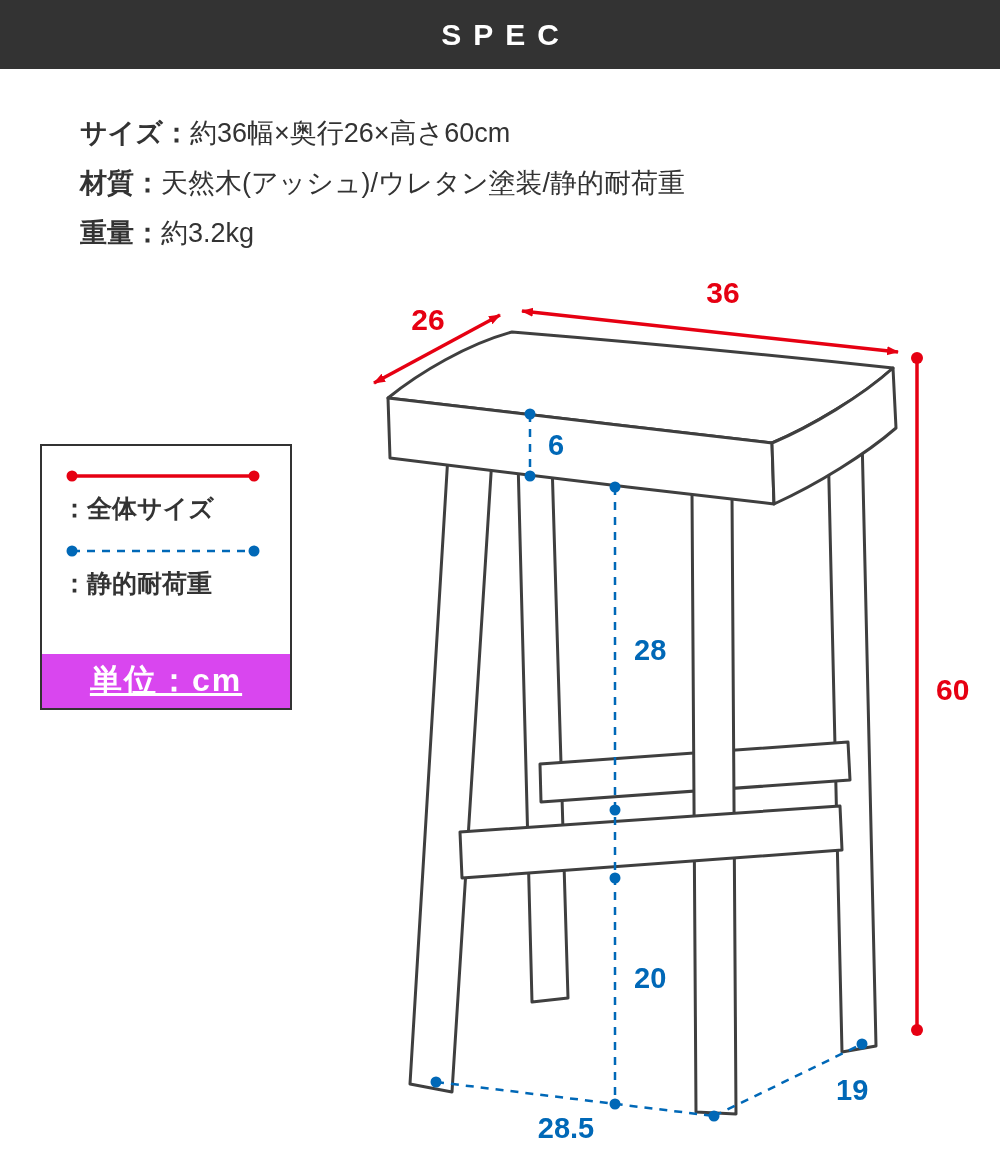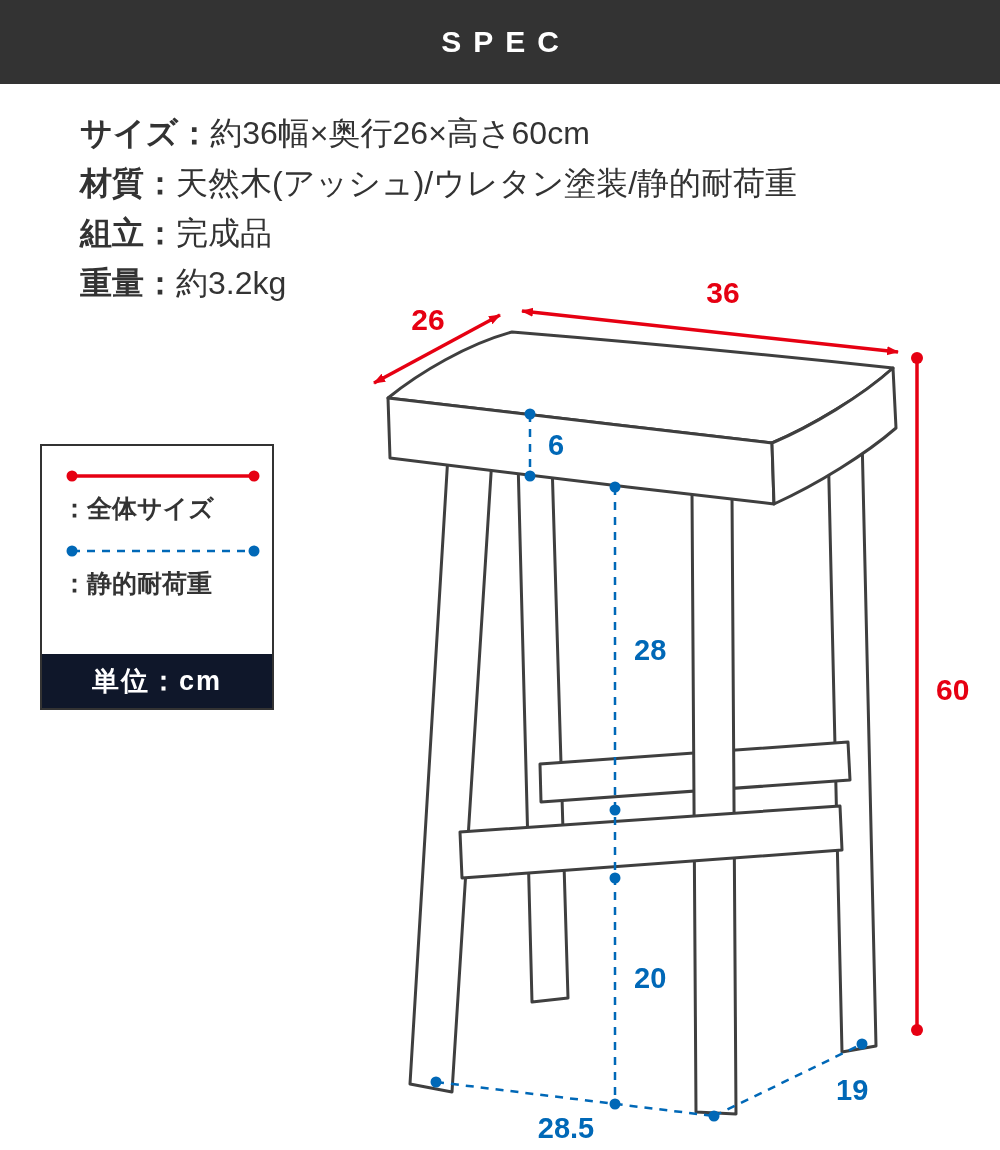--- a/index.html
+++ b/index.html
@@ -5,47 +5,48 @@
   * { margin:0; padding:0; box-sizing:border-box; }
   html,body { background:#fff; }
   body {
     width:1000px; height:1150px;
     font-family:"Liberation Sans", sans-serif;
     color:#333;
   }
   .page { position:relative; width:1000px; height:1150px; overflow:hidden; background:#fff; }
 
   .header {
-    position:absolute; top:0; left:0; width:1000px; height:84px;
+    position:absolute; top:0; left:0; width:1000px; height:69px;
     background:#333333; display:flex; align-items:center; justify-content:center;
   }
   .header h1 {
     color:#ffffff; font-size:30px; font-weight:bold;
     letter-spacing:12px; text-indent:12px;
   }
 
   .specs {
     position:absolute; top:108px; left:80px; list-style:none;
   }
-  .specs li { font-size:32px; line-height:50px; color:#333; white-space:nowrap; }
+  .specs li { font-size:27px; line-height:50px; color:#333; white-space:nowrap; }
   .spec-label { font-weight:700; }
   .spec-value { font-weight:500; }
 
   .legend {
-    position:absolute; top:444px; left:40px; width:234px; height:266px;
+    position:absolute; top:444px; left:40px; width:252px; height:266px;
     border:2px solid #333; background:#fff;
     display:flex; flex-direction:column;
   }
   .legend-inner { padding:20px 20px 0; }
   .legend-line { display:block; }
   .legend-label { font-size:25px; font-weight:600; color:#333; margin:6px 0 16px; }
   .legend-unit {
-    margin-top:auto; height:54px; background:#0f172a; color:#fff;
-    font-size:27px; font-weight:600; display:flex; align-items:center; justify-content:center;
+    margin-top:auto; height:54px; background:#d946ef; color:#fff;
+    font-size:32px; font-weight:600; display:flex; align-items:center; justify-content:center;
     letter-spacing:2px;
+    text-decoration:underline;
   }
 
   .drawing { position:absolute; top:0; left:0; }
 
   .dim-red-text { fill:#e60012; font-size:30px; font-weight:bold; font-family:"Liberation Sans",sans-serif; }
   .dim-blue-text { fill:#0068b7; font-size:29px; font-weight:bold; font-family:"Liberation Sans",sans-serif; }
 </style>
 </head>
 <body>
 
@@ -54,23 +55,20 @@
   <div class="header">
     <h1>SPEC</h1>
   </div>
 
   <ul class="specs">
     <li>
       <span class="spec-label">サイズ：</span><span class="spec-value">約36幅×奥行26×高さ60cm</span>
     </li>
     <li>
       <span class="spec-label">材質：</span><span class="spec-value">天然木(アッシュ)/ウレタン塗装/静的耐荷重</span>
-    </li>
-    <li>
-      <span class="spec-label">組立：</span><span class="spec-value">完成品</span>
     </li>
     <li>
       <span class="spec-label">重量：</span><span class="spec-value">約3.2kg</span>
     </li>
   </ul>
 
   <div class="legend">
     <div class="legend-inner">
       <svg class="legend-line" width="202" height="20" viewBox="0 0 202 20">
         <line x1="10" y1="10" x2="192" y2="10" stroke="#e60012" stroke-width="3.5"></line>

